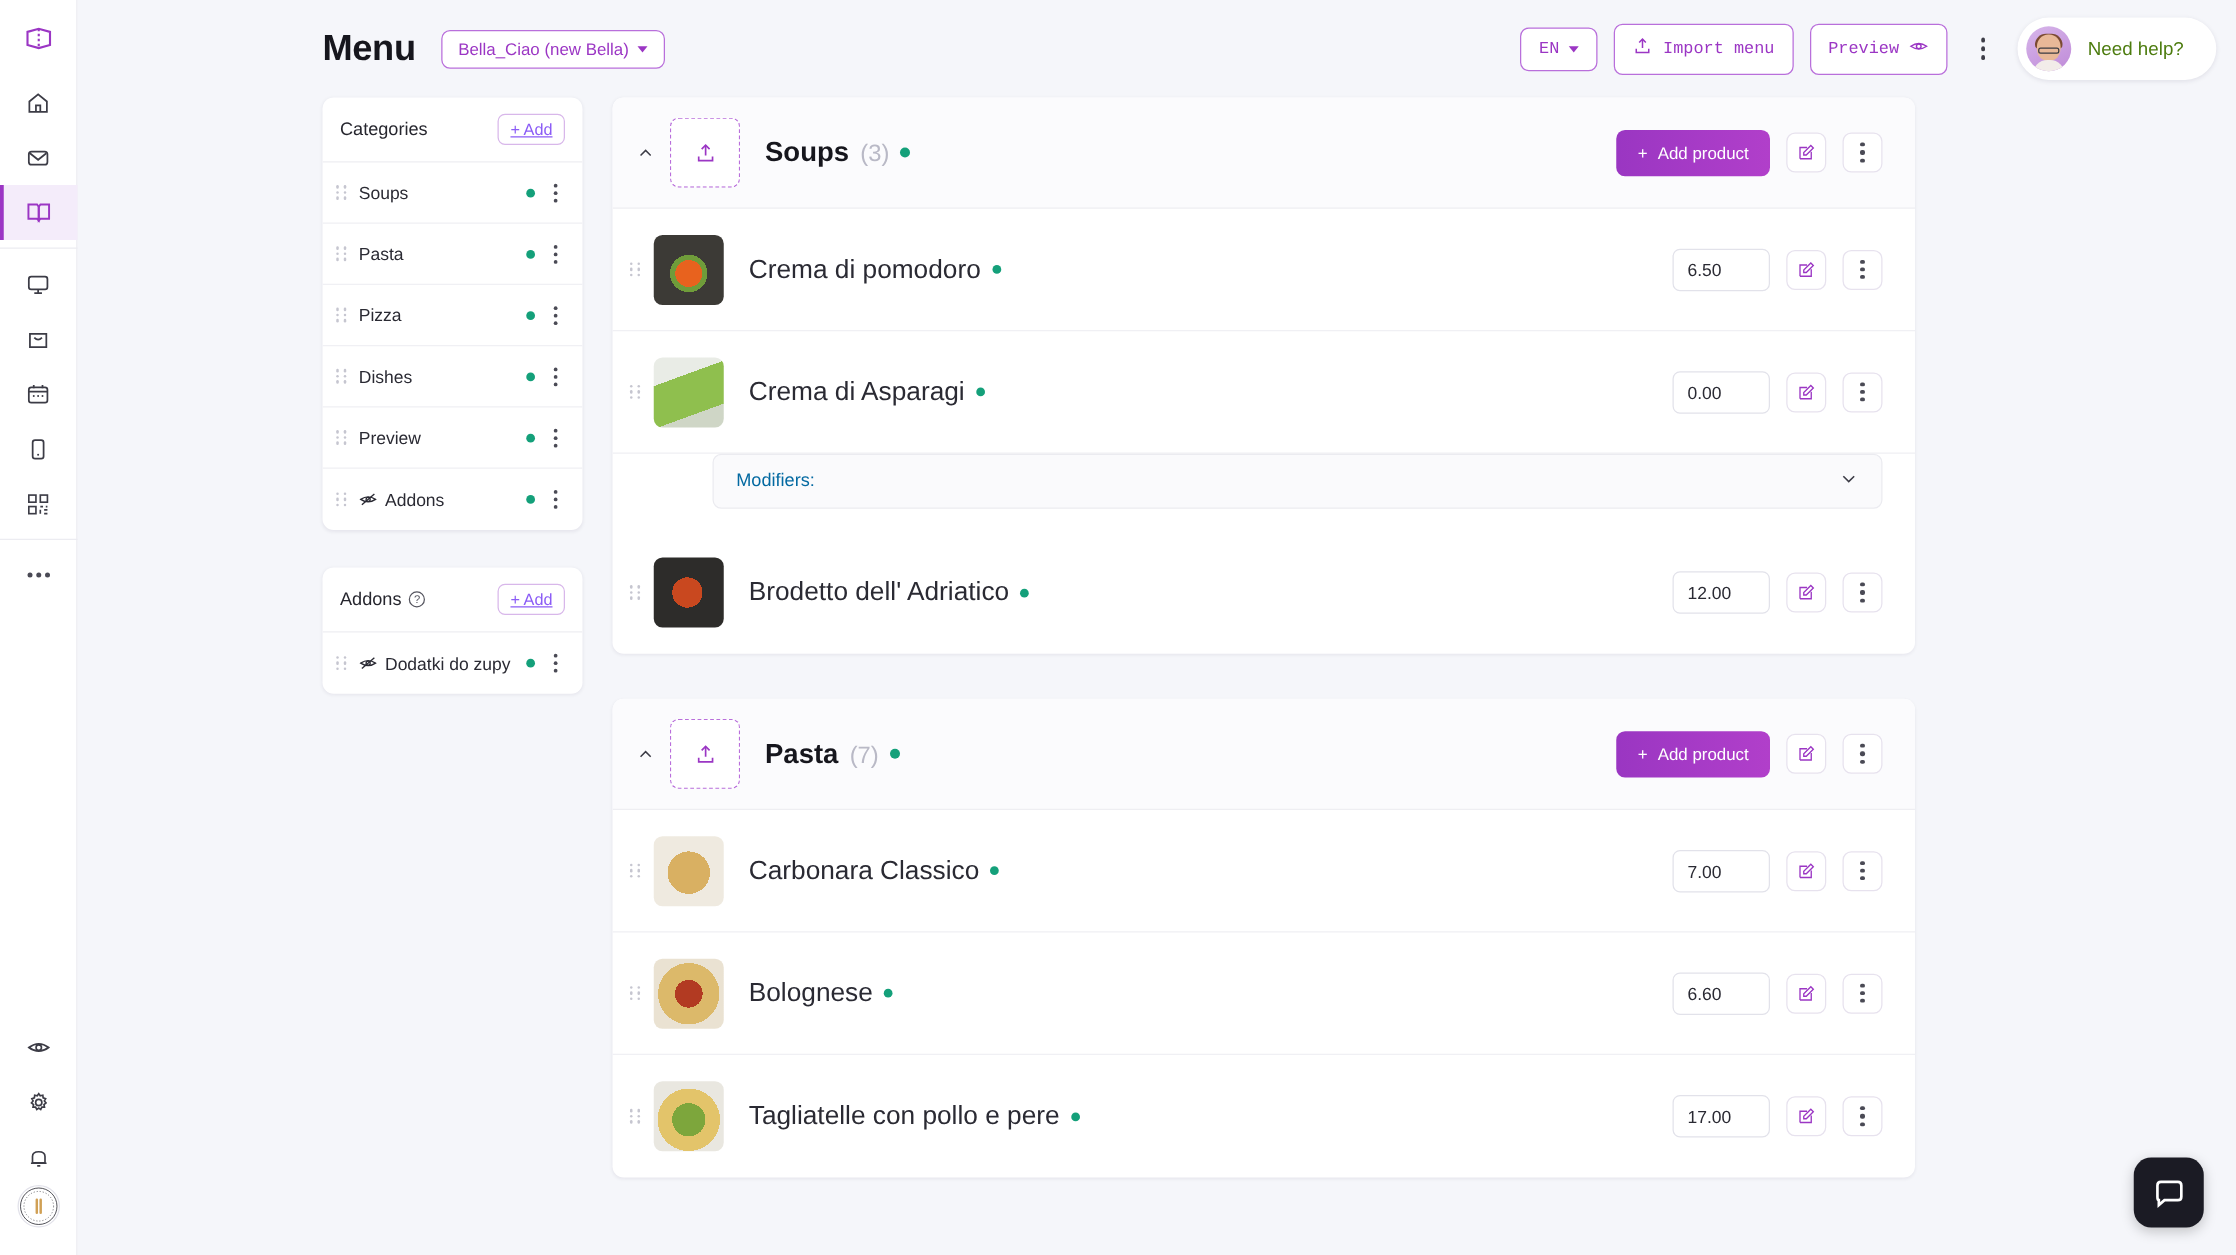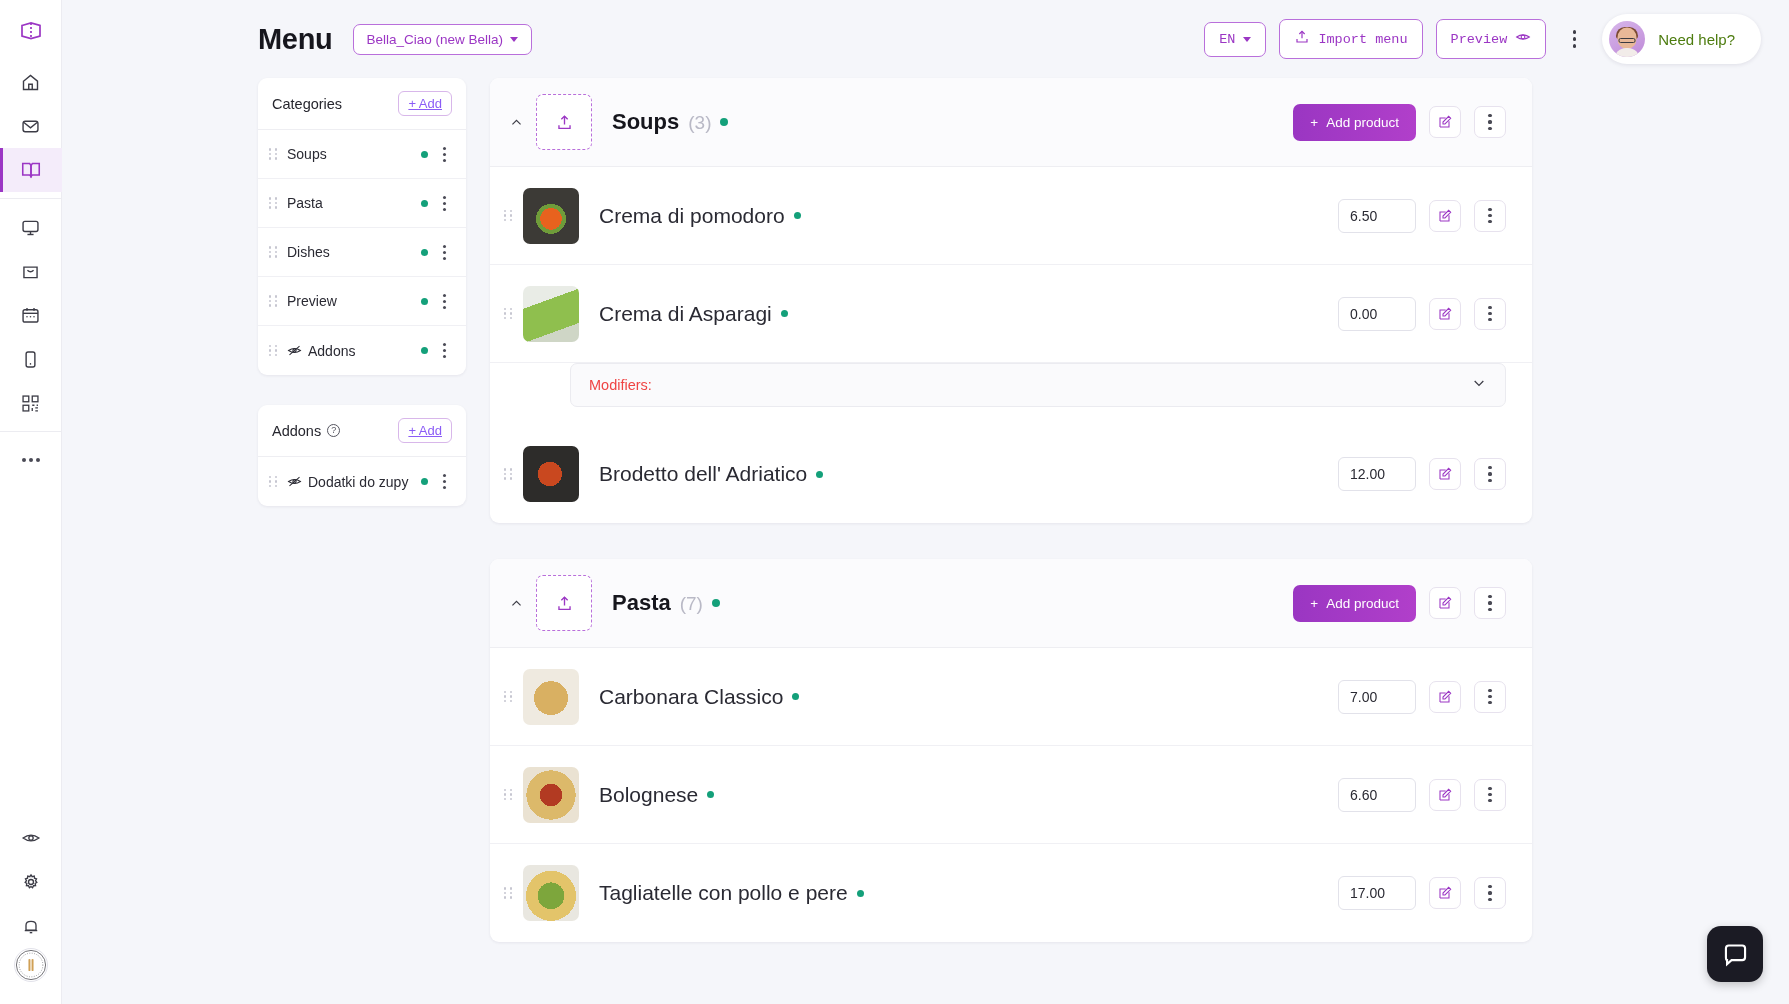--- a/index.html
+++ b/index.html
@@ -50,21 +50,21 @@
     display: flex; align-items: center; justify-content: center;
     margin-bottom: 22px; font-size: 5px; color: #8c8c99;
     position: relative; overflow: hidden;
   }
 
   
   .page-header {
     position: absolute; left: 62px; top: 0;
     width: 1727px; height: 78px;
     display: flex; align-items: center;
-    padding: 0 28px 0 196px;
+    padding: 0 16px 0 196px;
   }
   .page-title {
     font-size: 29px; font-weight: bold; color: #16161d;
     letter-spacing: -0.3px;
   }
   .venue-pill {
     margin-left: 20px;
     border: 1px solid #b96fdb; border-radius: 7px;
     padding: 7px 13px;
     font-size: 13.5px; color: #9b36c4; background: #fff;
@@ -265,21 +265,21 @@
     font-size: 14px; font-family: "Liberation Sans", sans-serif;
     padding: 0 11px;
   }
   .modifiers-wrap { padding: 0 26px 18px 80px; }
   .modifiers-bar {
     border: 1px solid #ebebf0; border-radius: 7px;
     background: #fafafc;
     height: 44px; display: flex; align-items: center;
     padding: 0 18px; cursor: pointer;
   }
-  .modifiers-label { flex: 1; font-size: 14.5px; color: #ef4444; }
+  .modifiers-label { flex: 1; font-size: 14.5px; color: #0369a1; }
 
   
   .chat-bubble {
     position: absolute; right: 26px; bottom: 22px;
     width: 56px; height: 56px; border-radius: 14px;
     background: #1b1b24;
     display: flex; align-items: center; justify-content: center;
     cursor: pointer; z-index: 40;
     box-shadow: 0 3px 10px rgba(0,0,0,.22);
   }
@@ -514,20 +514,39 @@
             <div class="cat-row">
               <span class="grip">
                 <i></i>
                 <i></i>
                 <i></i>
                 <i></i>
                 <i></i>
                 <i></i>
               </span>
               <span class="cat-label">
+                <span>Pizza</span>
+              </span>
+              <span class="dot-green"></span>
+              <span class="row-kebab">
+                <i></i>
+                <i></i>
+                <i></i>
+              </span>
+            </div>
+            <div class="cat-row">
+              <span class="grip">
+                <i></i>
+                <i></i>
+                <i></i>
+                <i></i>
+                <i></i>
+                <i></i>
+              </span>
+              <span class="cat-label">
                 <span>Dishes</span>
               </span>
               <span class="dot-green"></span>
               <span class="row-kebab">
                 <i></i>
                 <i></i>
                 <i></i>
               </span>
             </div>
             <div class="cat-row">

